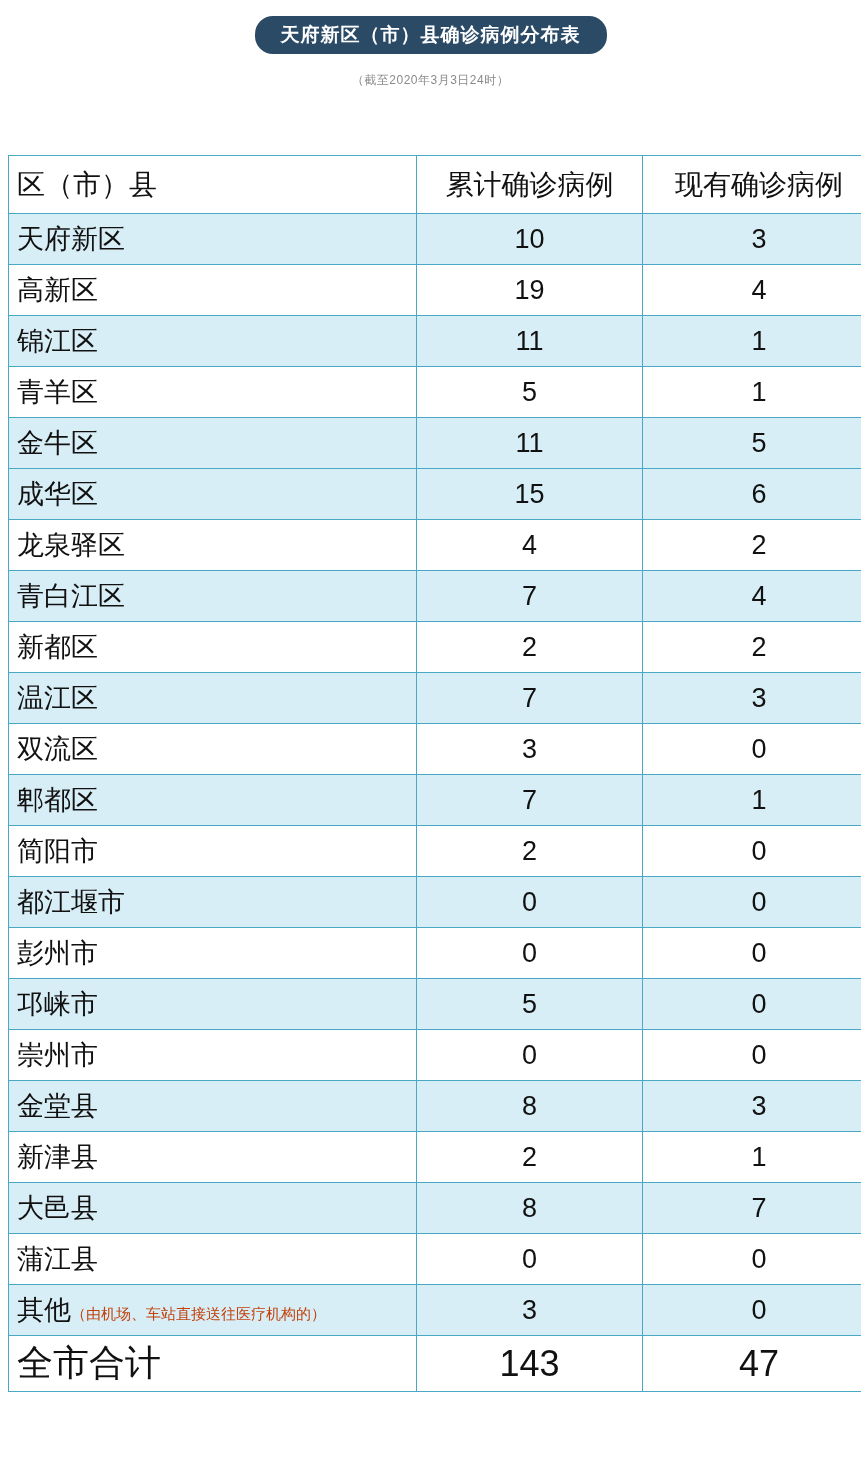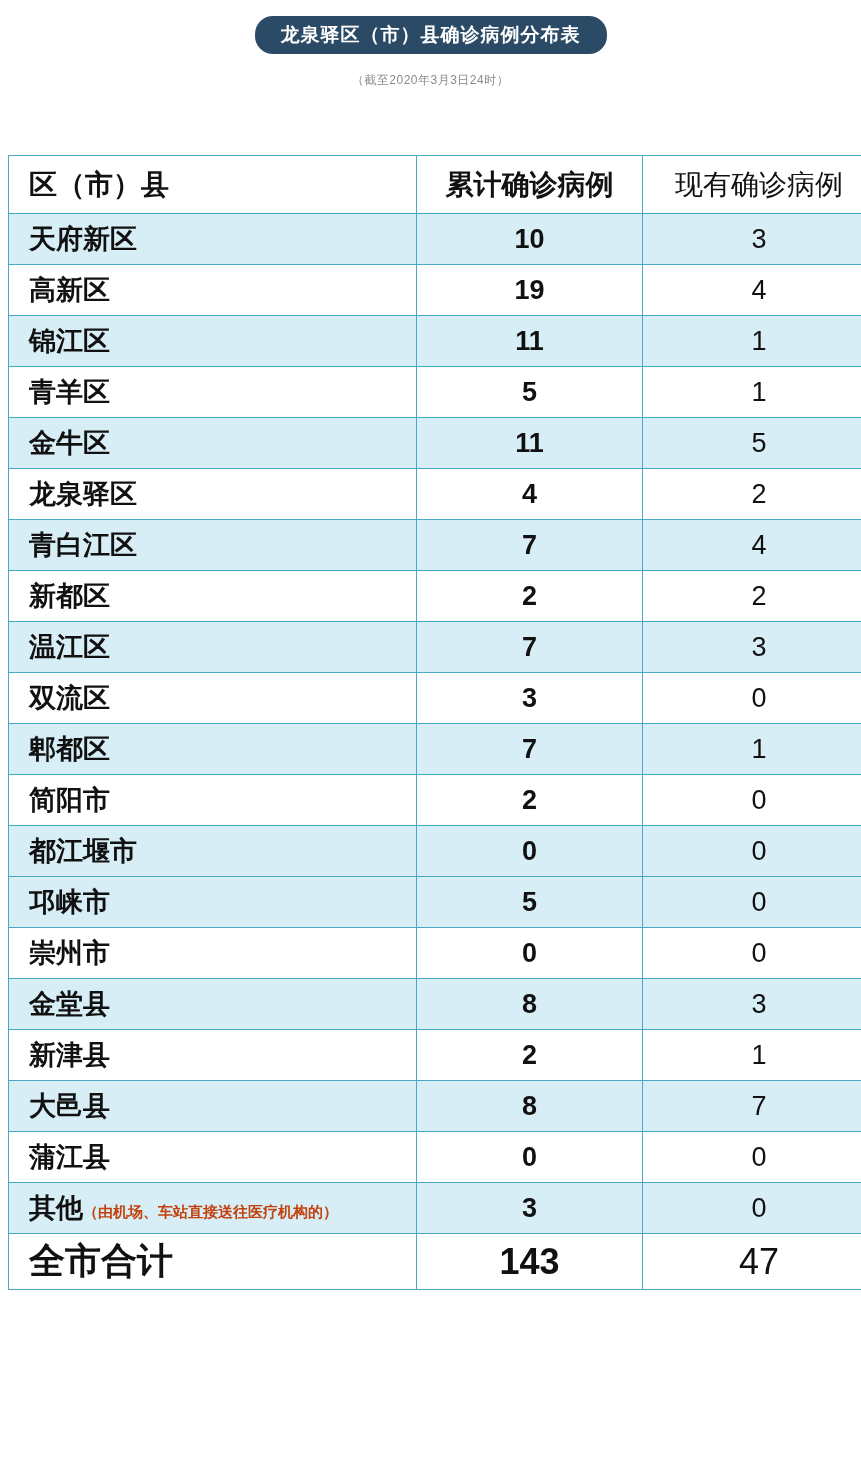--- a/index.html
+++ b/index.html
@@ -52,22 +52,22 @@
   table.dist td {
     border: 1px solid #49a9c4;
     height: 51px;
     padding: 0 0 0 6px;
     font-size: 27px;
     color: #111111;
     vertical-align: middle;
     white-space: nowrap;
     overflow: hidden;
   }
-  table.dist tr td.c-name { width: 408px; text-align: left; padding-left: 20px; font-weight: bold; }
-  table.dist tr td.c-total { width: 226px; text-align: center; padding-left: 0; font-weight: bold; }
+  table.dist tr td.c-name { width: 408px; text-align: left; padding-left: 8px; }
+  table.dist tr td.c-total { width: 226px; text-align: center; padding-left: 0; }
   table.dist tr td.c-current { width: 219px; text-align: center; padding-left: 14px; }
   tr.head td {
     background: #ffffff;
     font-size: 28px;
     height: 58px;
   }
   tr.shade td { background: #d8eef6; }
   tr.plain td { background: #ffffff; }
   tr.total td {
     background: #ffffff;
@@ -78,21 +78,21 @@
     font-size: 15px;
     color: #c2410c;
   }
 </style>
 </head>
 <body>
 
 <div class="page">
 
   <div class="title-wrap">
-    <div class="title-badge">龙泉驿区（市）县确诊病例分布表</div>
+    <div class="title-badge">天府新区（市）县确诊病例分布表</div>
     <div class="subtitle">（截至2020年3月3日24时）</div>
   </div>
 
   <div class="table-wrap">
     <table class="dist">
       <tbody id="tbody">
           <tr class="head">
             <td class="c-name">区（市）县</td>
             <td class="c-total">累计确诊病例</td>
             <td class="c-current">现有确诊病例</td>
@@ -115,20 +115,25 @@
           <tr class="plain">
             <td class="c-name"><span>青羊区</span></td>
             <td class="c-total">5</td>
             <td class="c-current">1</td>
           </tr>
           <tr class="shade">
             <td class="c-name"><span>金牛区</span></td>
             <td class="c-total">11</td>
             <td class="c-current">5</td>
           </tr>
+          <tr class="shade">
+            <td class="c-name"><span>成华区</span></td>
+            <td class="c-total">15</td>
+            <td class="c-current">6</td>
+          </tr>
           <tr class="plain">
             <td class="c-name"><span>龙泉驿区</span></td>
             <td class="c-total">4</td>
             <td class="c-current">2</td>
           </tr>
           <tr class="shade">
             <td class="c-name"><span>青白江区</span></td>
             <td class="c-total">7</td>
             <td class="c-current">4</td>
           </tr>
@@ -152,20 +157,25 @@
             <td class="c-total">7</td>
             <td class="c-current">1</td>
           </tr>
           <tr class="plain">
             <td class="c-name"><span>简阳市</span></td>
             <td class="c-total">2</td>
             <td class="c-current">0</td>
           </tr>
           <tr class="shade">
             <td class="c-name"><span>都江堰市</span></td>
+            <td class="c-total">0</td>
+            <td class="c-current">0</td>
+          </tr>
+          <tr class="plain">
+            <td class="c-name"><span>彭州市</span></td>
             <td class="c-total">0</td>
             <td class="c-current">0</td>
           </tr>
           <tr class="shade">
             <td class="c-name"><span>邛崃市</span></td>
             <td class="c-total">5</td>
             <td class="c-current">0</td>
           </tr>
           <tr class="plain">
             <td class="c-name"><span>崇州市</span></td>

